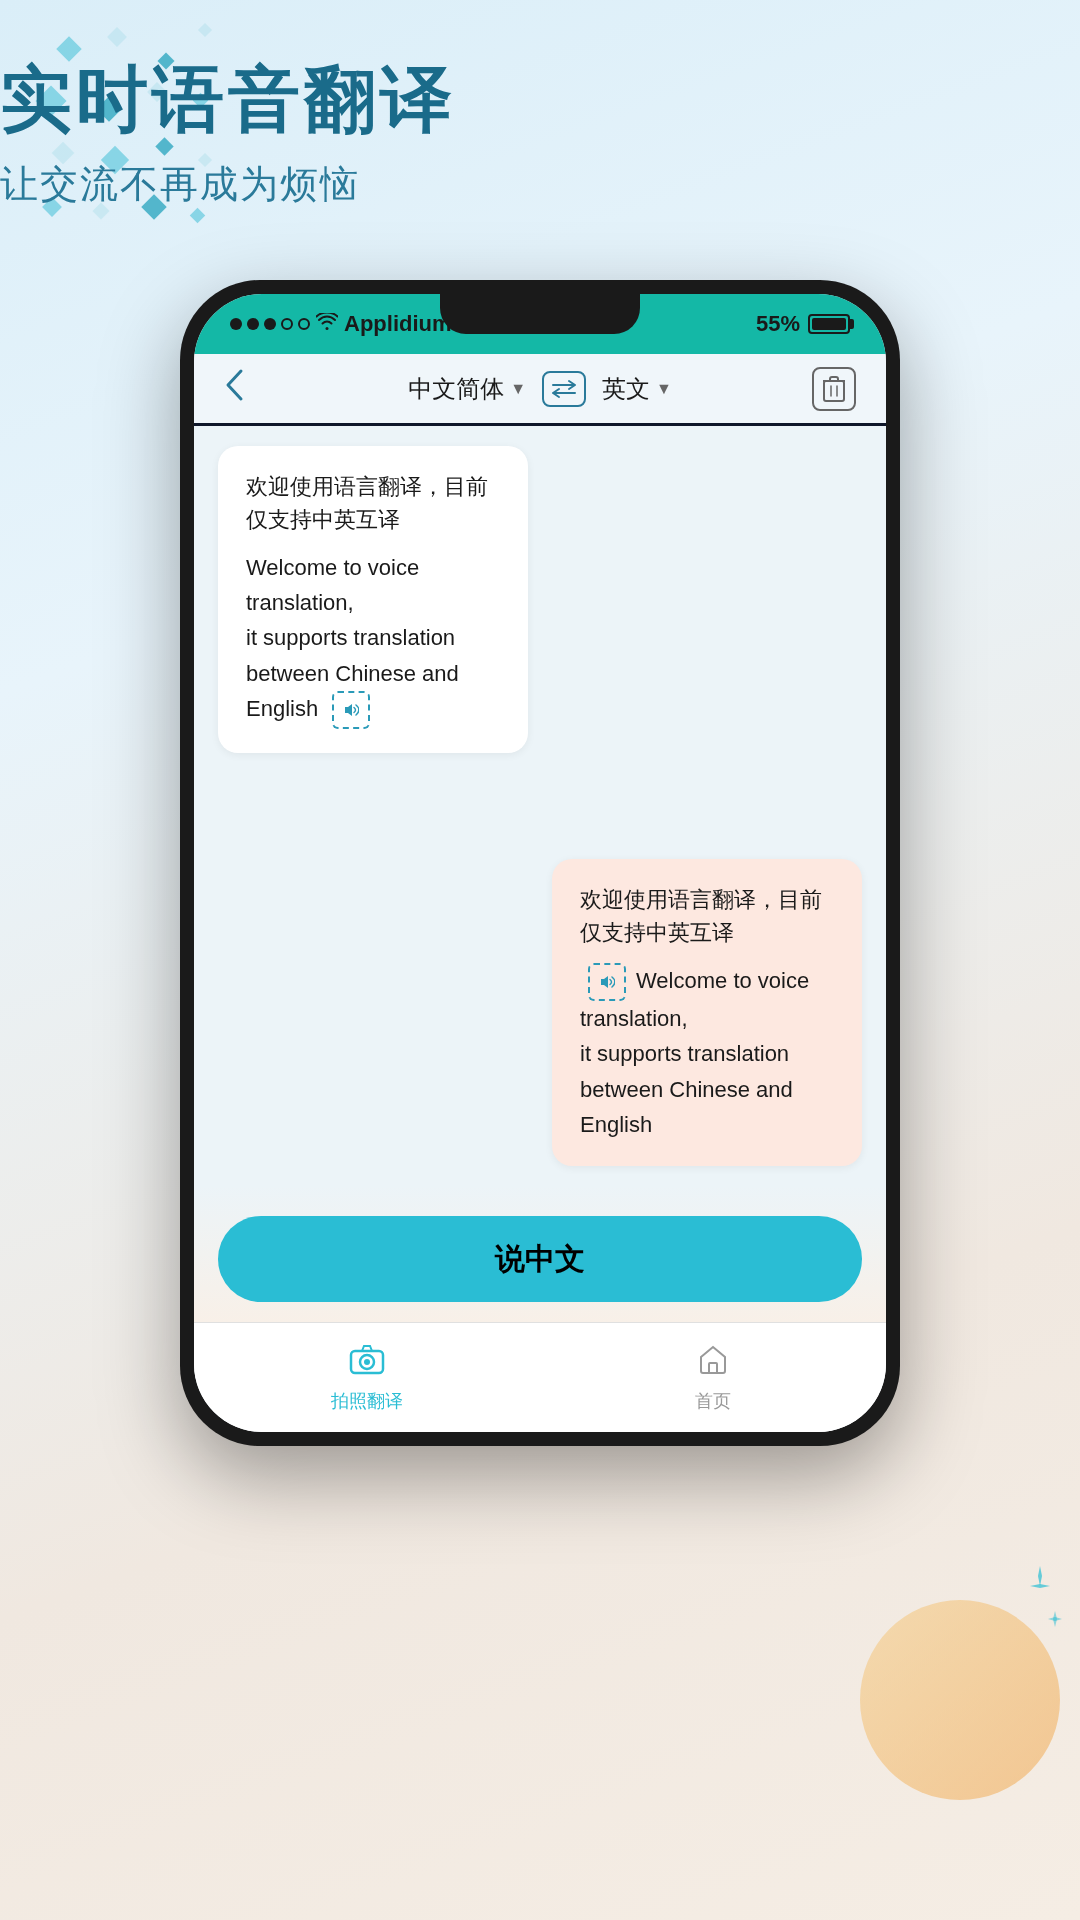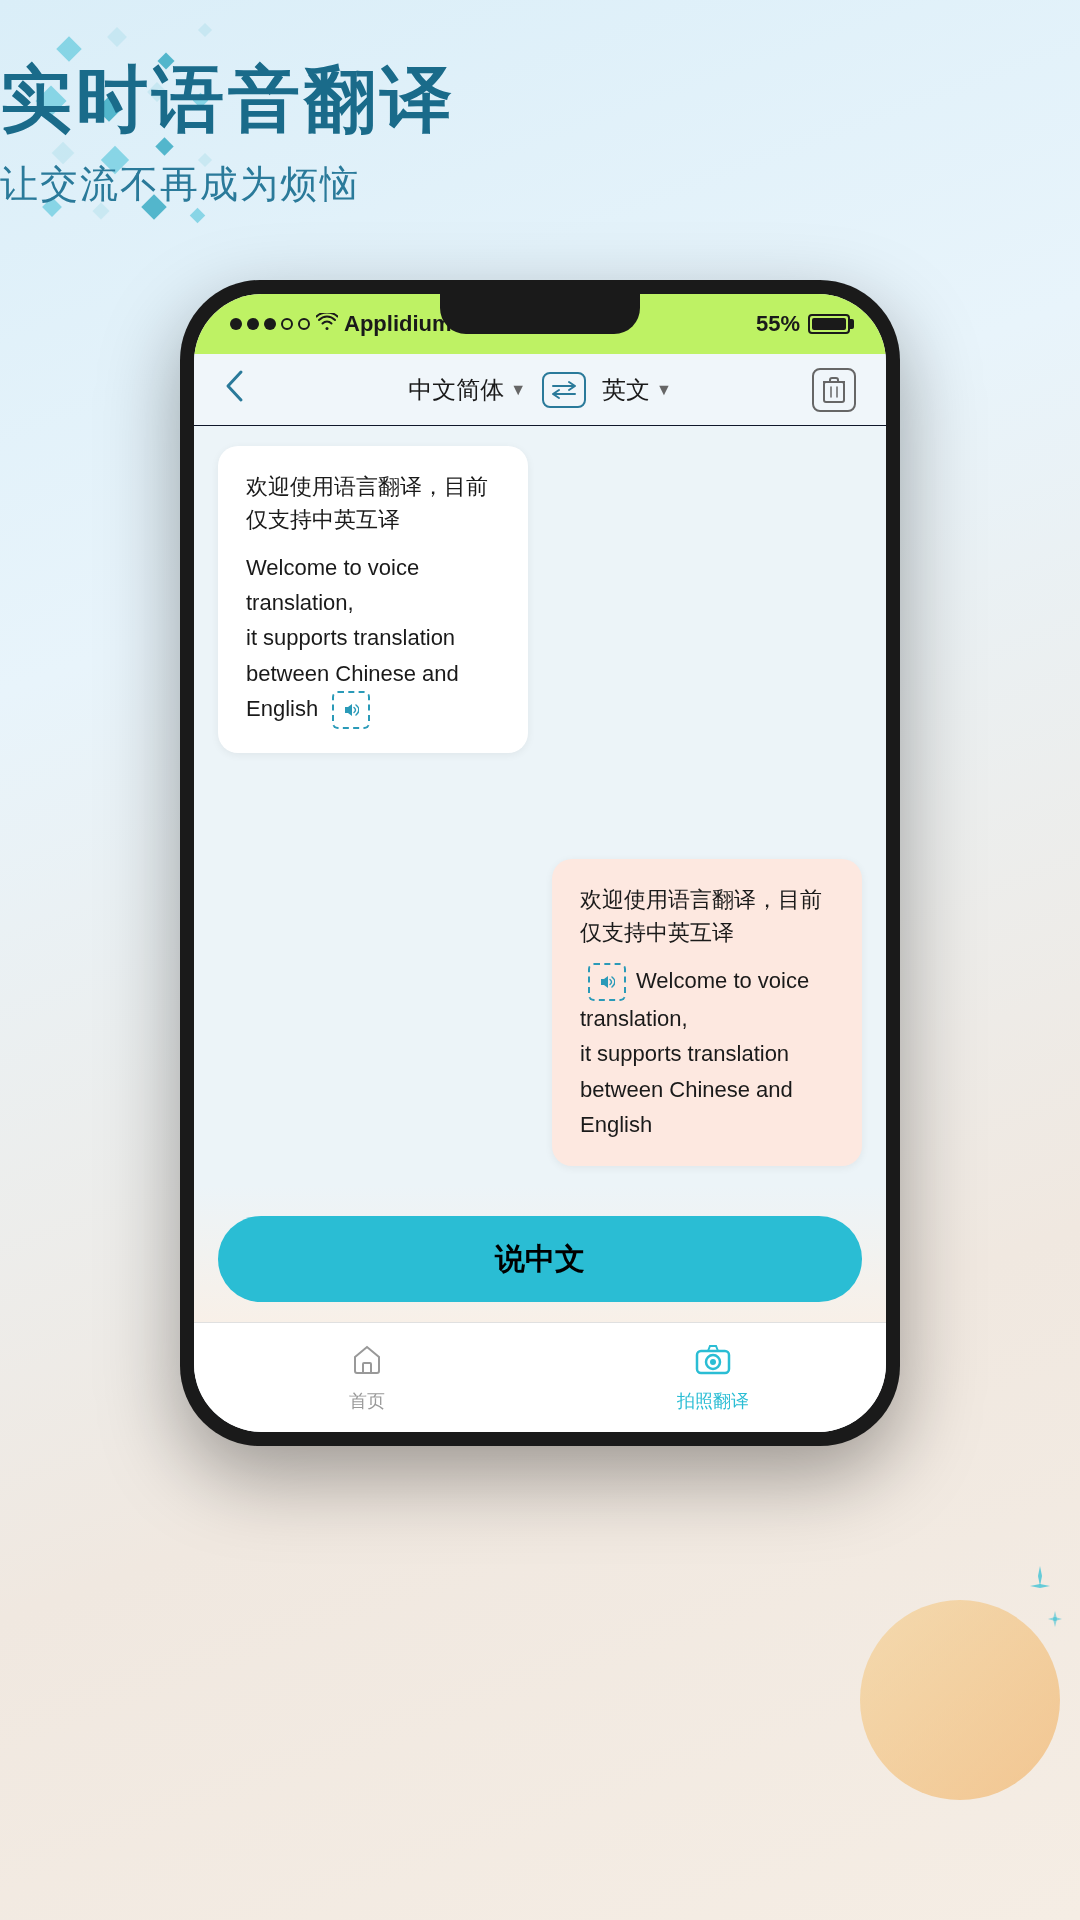--- a/index.html
+++ b/index.html
@@ -77,21 +77,21 @@
     .phone-inner {
       width: 100%;
       border-radius: 68px;
       overflow: hidden;
       background: #f0f6fa;
       position: relative;
     }
 
     
     .status-bar {
-      background: #bef264;
+      background: #14b8a6;
       height: 60px;
       display: flex;
       align-items: center;
       justify-content: space-between;
       padding: 0 36px;
       position: relative;
     }
 
     .status-left {
       display: flex;
@@ -166,21 +166,21 @@
       z-index: 10;
     }
 
     
     .nav-bar {
       background: #f0f6fa;
       height: 72px;
       display: flex;
       align-items: center;
       padding: 0 30px;
-      border-bottom: 1px solid #0f172a;
+      border-bottom: 3px solid #0f172a;
     }
 
     .nav-back {
       font-size: 32px;
       color: #2a7a9a;
       cursor: pointer;
       width: 50px;
     }
 
     .nav-lang-selector {
@@ -516,39 +516,39 @@
         </div>
 
       </div>
 
       <div class="bottom-action">
         <div class="btn-chinese">说中文</div>
       </div>
 
       <div class="tab-bar">
         <div class="tab-item">
-          <div class="tab-icon">
-            <svg width="32" height="32" viewBox="0 0 32 32" fill="none">
-              <path d="M4 14L16 4l12 10v14a2 2 0 0 1-2 2H6a2 2 0 0 1-2-2V14z" stroke="#999" stroke-width="2" fill="none"></path>
-              <rect x="12" y="20" width="8" height="10" rx="1" stroke="#999" stroke-width="2" fill="none"></rect>
-            </svg>
-          </div>
-          <div class="tab-label">首页</div>
-        </div>
-
-        <div class="tab-item">
           <div class="tab-icon active">
             <svg width="36" height="32" viewBox="0 0 36 32" fill="none">
               <rect x="2" y="8" width="32" height="22" rx="4" stroke="#2abdd4" stroke-width="2.5" fill="none"></rect>
               <circle cx="18" cy="19" r="7" stroke="#2abdd4" stroke-width="2.5" fill="none"></circle>
               <path d="M13 8l2-5h6l2 5" stroke="#2abdd4" stroke-width="2" fill="none"></path>
               <circle cx="18" cy="19" r="3" fill="#2abdd4"></circle>
             </svg>
           </div>
           <div class="tab-label active">拍照翻译</div>
+        </div>
+
+        <div class="tab-item">
+          <div class="tab-icon">
+            <svg width="32" height="32" viewBox="0 0 32 32" fill="none">
+              <path d="M4 14L16 4l12 10v14a2 2 0 0 1-2 2H6a2 2 0 0 1-2-2V14z" stroke="#999" stroke-width="2" fill="none"></path>
+              <rect x="12" y="20" width="8" height="10" rx="1" stroke="#999" stroke-width="2" fill="none"></rect>
+            </svg>
+          </div>
+          <div class="tab-label">首页</div>
         </div>
 
       </div>
 
     </div>
   </div>
 </div>
 
 <div class="bg-circle-peach"></div>
 

